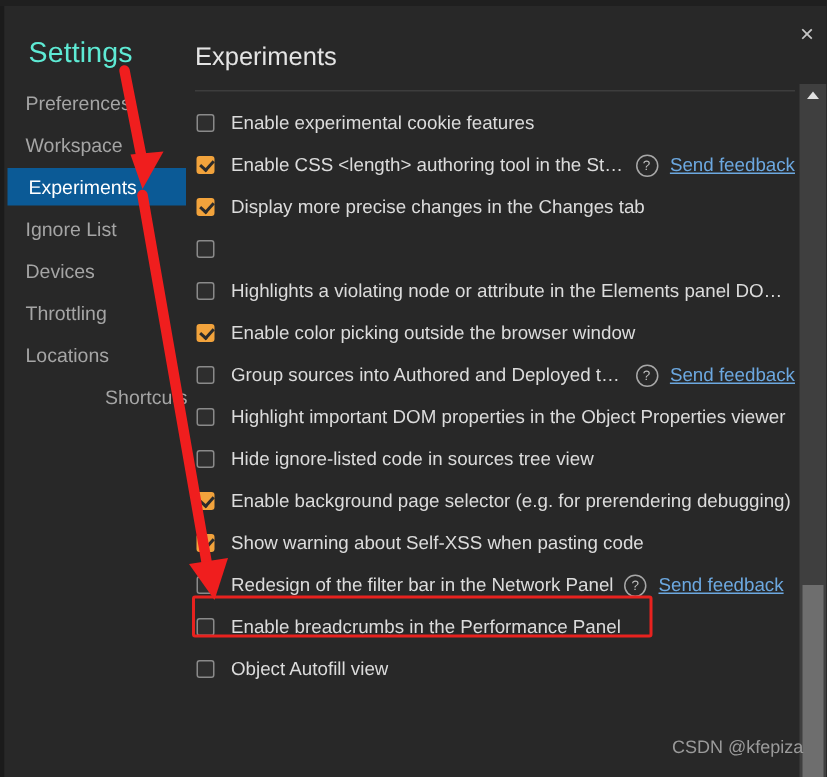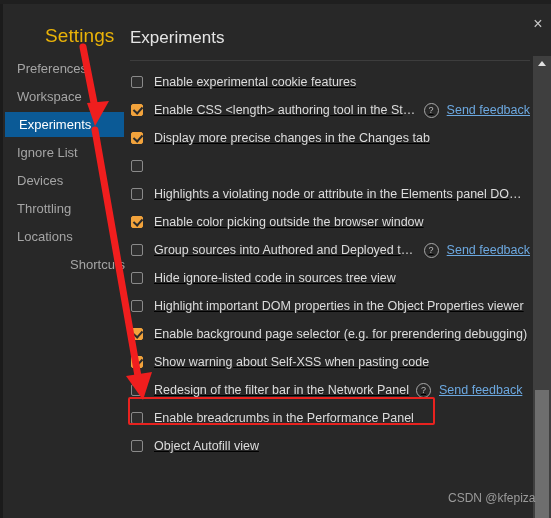--- a/index.html
+++ b/index.html
@@ -41,24 +41,23 @@
   .sidebar {
     position: absolute;
     left: 3px; top: 4px;
     width: 122px; height: 514px;
     background: #282828;
   }
   .sidebar-title {
     position: absolute;
     left: 16px; top: 21px;
     font-size: 19px;
-    color: #eab308;
+    color: #5eead4;
     letter-spacing: .1px;
     white-space: nowrap;
-    margin-left: 26px;
   }
   .side-item {
     position: absolute;
     left: 0;
     width: 122px;
     height: 25px;
     line-height: 25px;
     font-size: 13px;
     color: #a5a5a5;
     padding-left: 14px;
@@ -100,21 +99,20 @@
     width: 405px;
   }
   .exp-row {
     position: relative;
     height: 28px;
     display: flex;
     align-items: center;
     padding-left: 6px;
     box-sizing: border-box;
     white-space: nowrap;
-    text-decoration: underline;
   }
   .cb {
     width: 12px; height: 12px;
     box-sizing: border-box;
     border: 1px solid #8a8a8a;
     border-radius: 2px;
     background: #2e2e2e;
     flex: 0 0 auto;
     position: relative;
   }
@@ -282,25 +280,25 @@
           <span class="exp-label">Enable color picking outside the browser window</span>
         </div>
         <div class="exp-row">
           <div class="cb"></div>
           <span class="exp-label">Group sources into Authored and Deployed trees</span>
           <span class="help-icon">?</span>
           <span class="feedback-link">Send feedback</span>
         </div>
         <div class="exp-row">
           <div class="cb"></div>
+          <span class="exp-label">Highlight important DOM properties in the Object Properties viewer</span>
+        </div>
+        <div class="exp-row">
+          <div class="cb"></div>
           <span class="exp-label">Hide ignore-listed code in sources tree view</span>
-        </div>
-        <div class="exp-row">
-          <div class="cb"></div>
-          <span class="exp-label">Highlight important DOM properties in the Object Properties viewer</span>
         </div>
         <div class="exp-row">
           <div class="cb checked"></div>
           <span class="exp-label">Enable background page selector (e.g. for prerendering debugging)</span>
         </div>
         <div class="exp-row">
           <div class="cb checked"></div>
           <span class="exp-label">Show warning about Self-XSS when pasting code</span>
         </div>
         <div class="exp-row">

